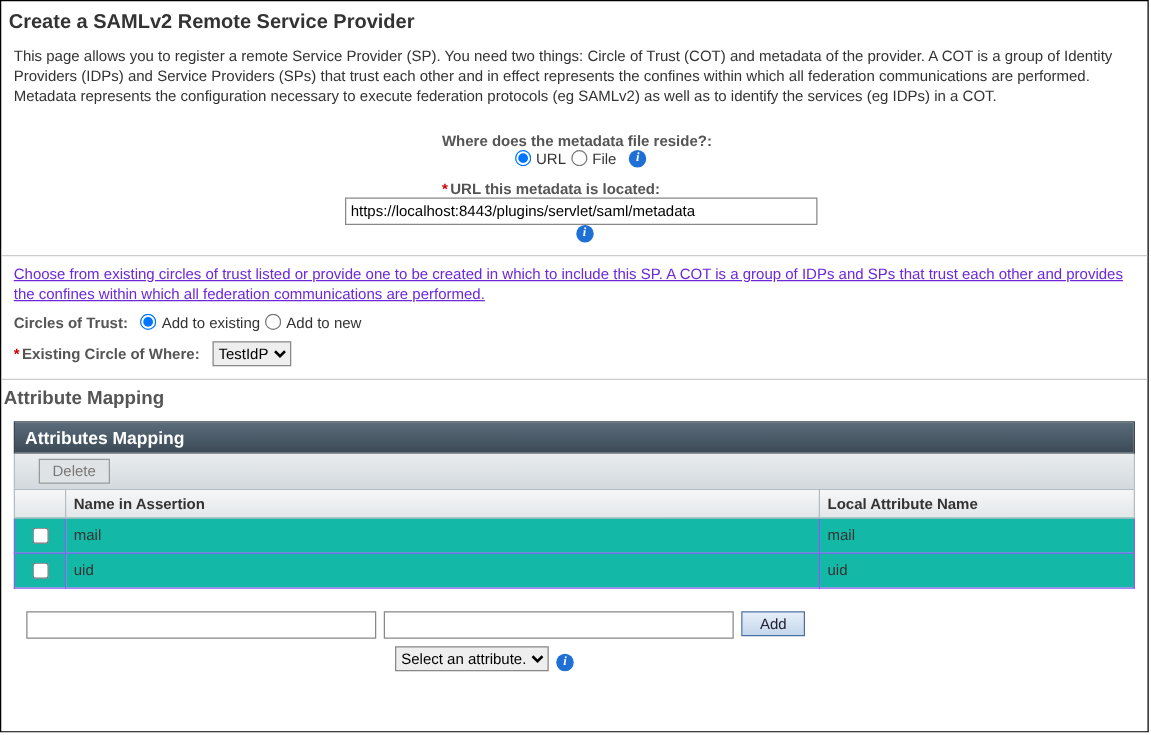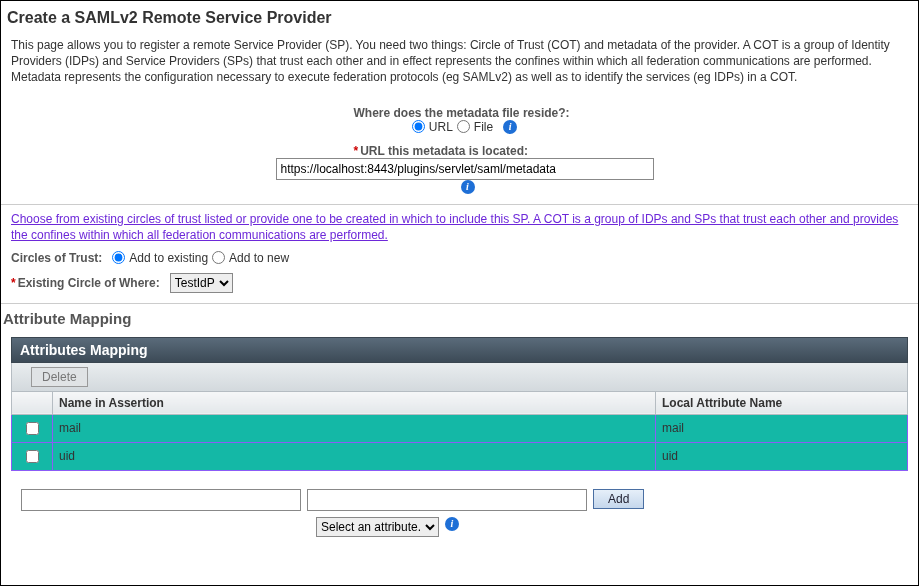--- a/index.html
+++ b/index.html
@@ -175,21 +175,21 @@
   .btn-add {
     border: 1px solid #4a6fa3;
     background: linear-gradient(#e6eff9, #c5d7ec);
     padding: 2px 14px;
     font-size: 12px;
     color: #223;
   }
   .select-attr-row {
     margin: 6px 10px 0 305px;
     display: flex;
-    align-items: flex-start;
+    align-items: flex-end;
   }
 </style>
 </head>
 <body>
 
 <div class="page">
 
   <h1 class="page-title">Create a SAMLv2 Remote Service Provider</h1>
 
   <div class="intro">This page allows you to register a remote Service Provider (SP). You need two things: Circle of Trust (COT) and metadata of the provider. A COT is a group of Identity Providers (IDPs) and Service Providers (SPs) that trust each other and in effect represents the confines within which all federation communications are performed. Metadata represents the configuration necessary to execute federation protocols (eg SAMLv2) as well as to identify the services (eg IDPs) in a COT.</div>

